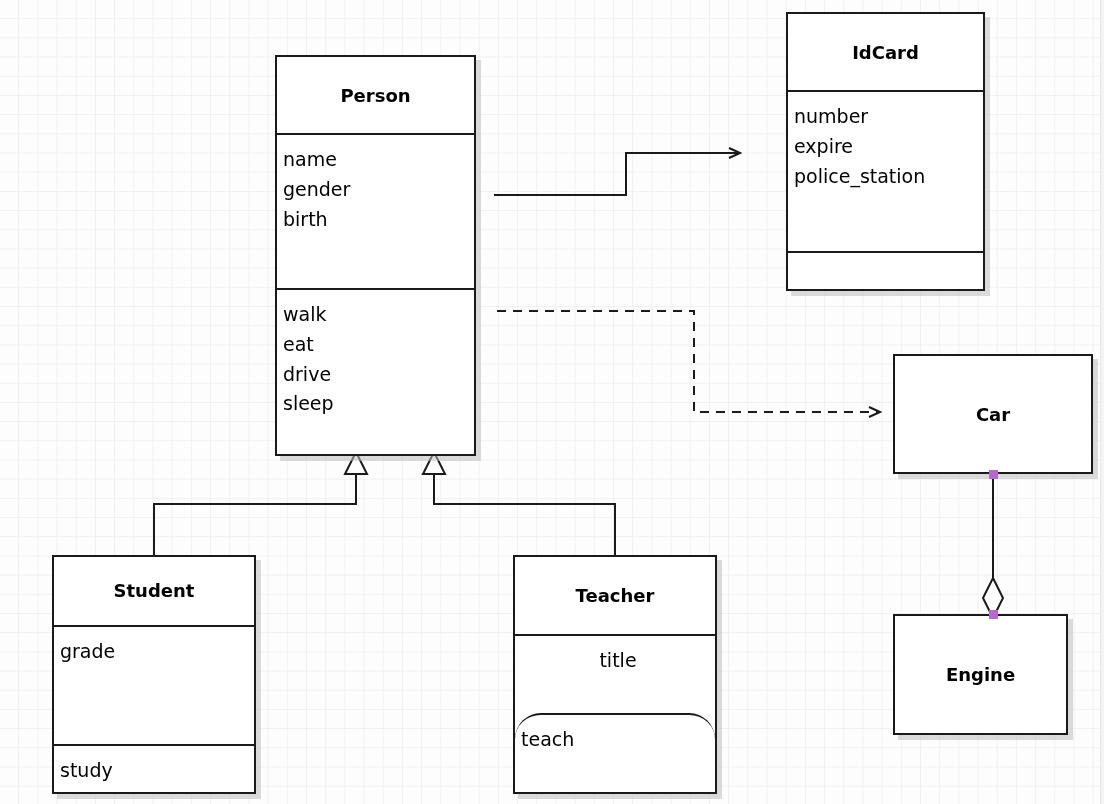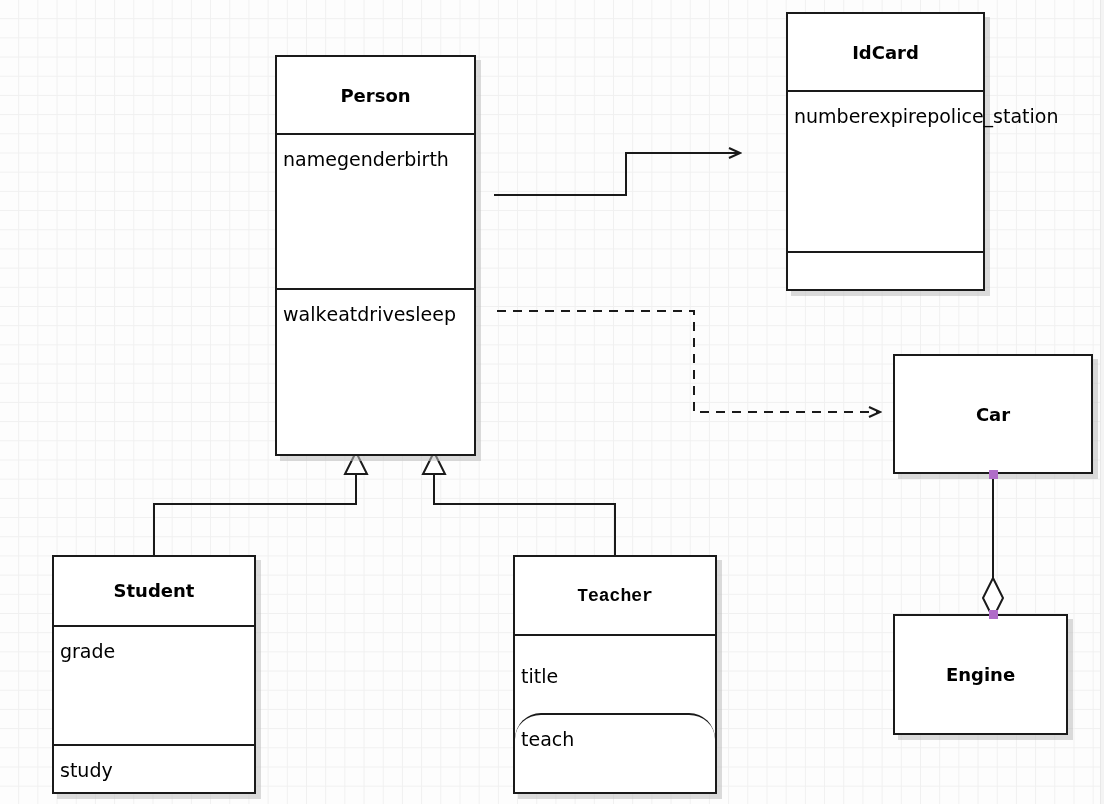--- a/index.html
+++ b/index.html
@@ -47,21 +47,21 @@
     box-sizing: border-box;
   }
   .uml-compartment {
     border-top: 2px solid #1a1a1a;
     box-sizing: border-box;
     padding: 10px 0 6px 6px;
     font-size: 19px;
     color: #000000;
     line-height: 1.57;
     display: flex;
-    flex-direction: row;
+    flex-direction: column;
     justify-content: flex-start;
   }
   .uml-compartment.empty { padding: 0; }
   .uml-attr { white-space: pre; }
   .uml-title-only {
     justify-content: center;
     align-items: center;
     flex: 1;
     display: flex;
     font-weight: bold;
@@ -149,21 +149,21 @@
     <div class="uml-title" style="height:77px;text-align:center;">Student</div>
     <div class="uml-compartment" style="height:79px;">
       <span class="uml-attr">grade</span>
     </div>
     <div class="uml-compartment" style="flex:1;margin-top:48px;">
       <span class="uml-attr">study</span>
     </div>
   </div>
 
   <div class="uml-class" style="left:513px; top:555px; width:204px; height:239px;">
-    <div class="uml-title" style="height:77px;font-family:Liberation Mono, monospace;">Teacher</div>
+    <div class="uml-title" style="height:77px;">Teacher</div>
     <div class="uml-compartment" style="height:79px;align-items:center;">
       <span class="uml-attr">title</span>
     </div>
     <div class="uml-compartment" style="flex:1;border-radius:26px;">
       <span class="uml-attr">teach</span>
     </div>
   </div>
 
   <div class="uml-class" style="left:893px; top:354px; width:200px; height:120px;">
     <div class="uml-title uml-title-only">Car</div>

